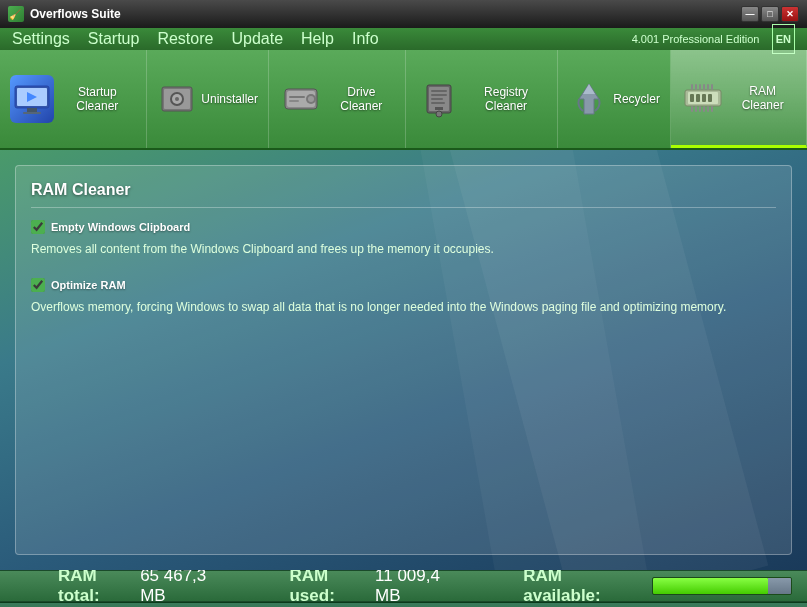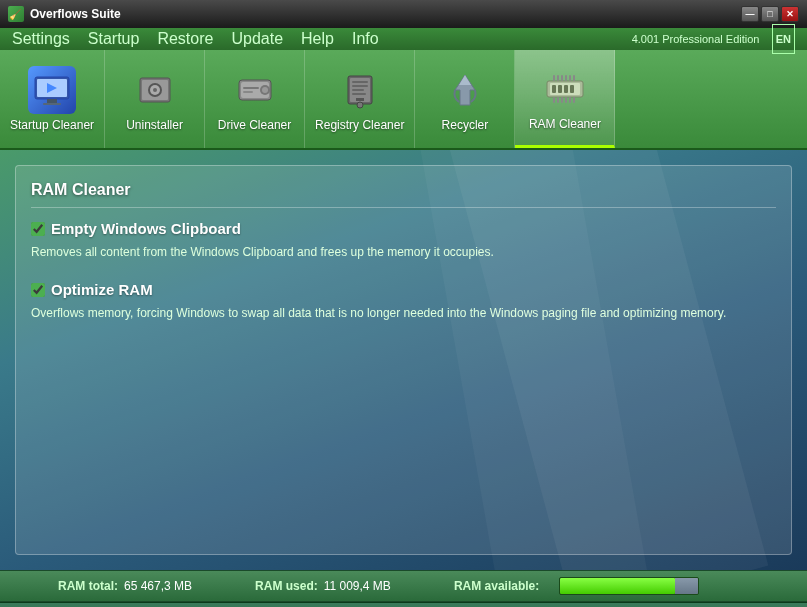--- a/index.html
+++ b/index.html
@@ -89,21 +89,21 @@
     
     #toolbar {
       background: linear-gradient(to bottom, #5aaa5a, #3a8a3a);
       height: 100px;
       display: flex;
       align-items: stretch;
       border-bottom: 2px solid #1a5a1a;
     }
     .toolbar-item {
       display: flex;
-      flex-direction: column;
+      flex-direction: row;
       align-items: center;
       justify-content: center;
       padding: 6px 10px;
       cursor: pointer;
       border-right: 1px solid rgba(255,255,255,0.2);
       min-width: 100px;
       gap: 4px;
       color: white;
       font-size: 12px;
       text-shadow: 0 1px 2px rgba(0,0,0,0.5);
@@ -193,21 +193,21 @@
       margin-bottom: 6px;
     }
     .option-checkbox {
       width: 14px;
       height: 14px;
       accent-color: #4CAF50;
       cursor: pointer;
     }
     .option-label {
       color: white;
-      font-size: 15px;
+      font-size: 11px;
       font-weight: bold;
       text-shadow: 0 1px 2px rgba(0,0,0,0.4);
     }
     .option-desc {
       color: #ddffdd;
       font-size: 12px;
       line-height: 1.5;
     }
 
     
@@ -218,21 +218,21 @@
       align-items: center;
       padding: 0 15px;
       gap: 20px;
       border-top: 1px solid #1a4a2a;
       border-bottom: 1px solid #1a4a2a;
     }
     .stat-item {
       display: flex;
       gap: 6px;
       color: #ccffcc;
-      font-size: 12px;
+      font-size: 17px;
       padding-left: 43px;
     }
     .stat-label {
       font-weight: bold;
     }
     .stat-value {
       color: white;
     }
     #ram-bar-container {
       display: flex;

